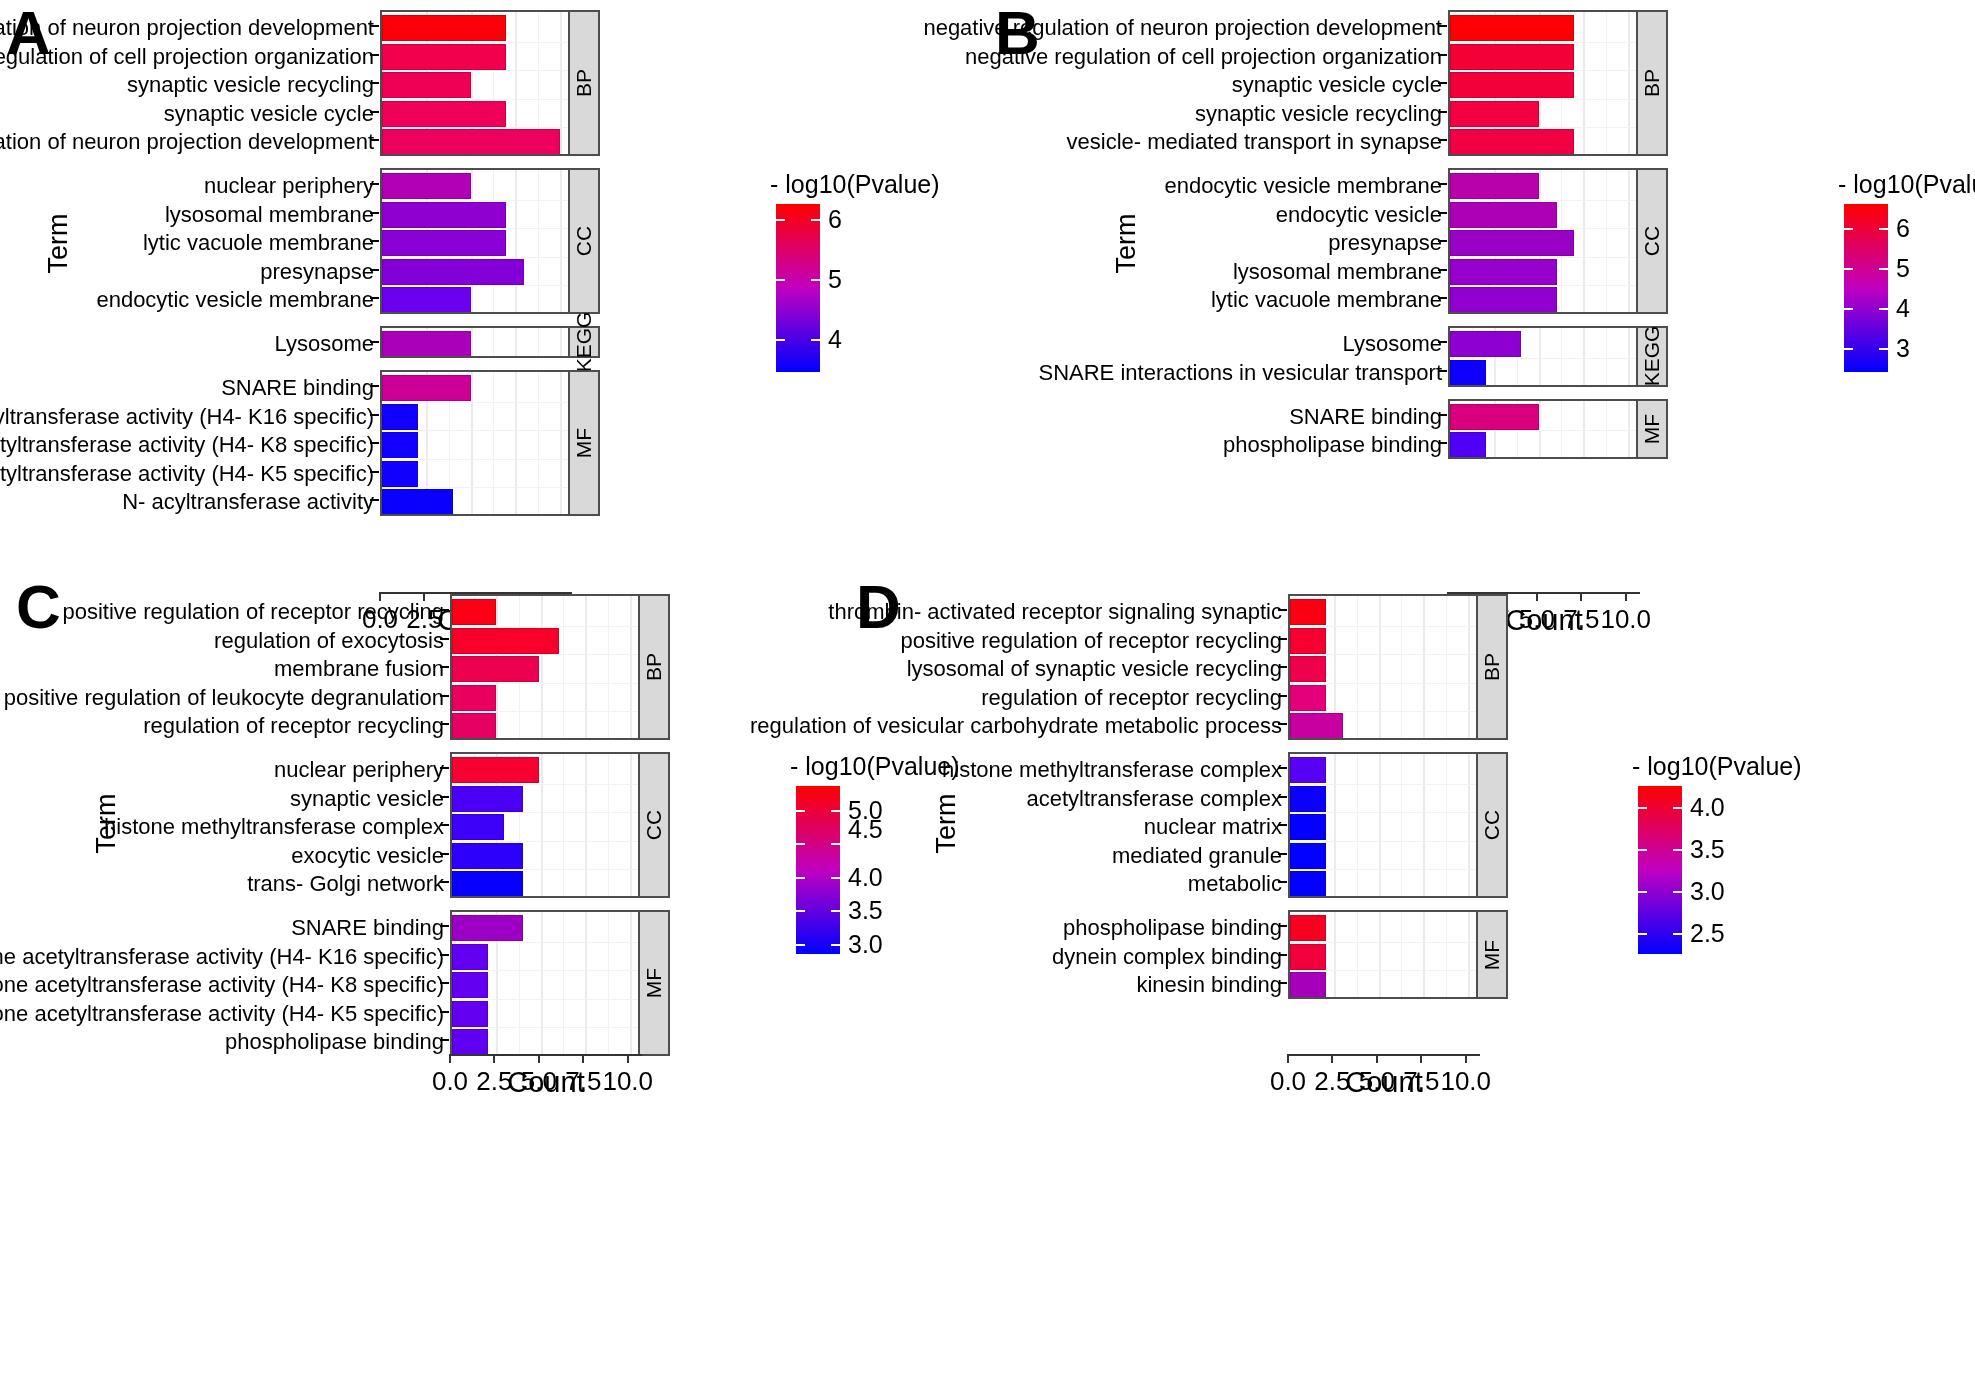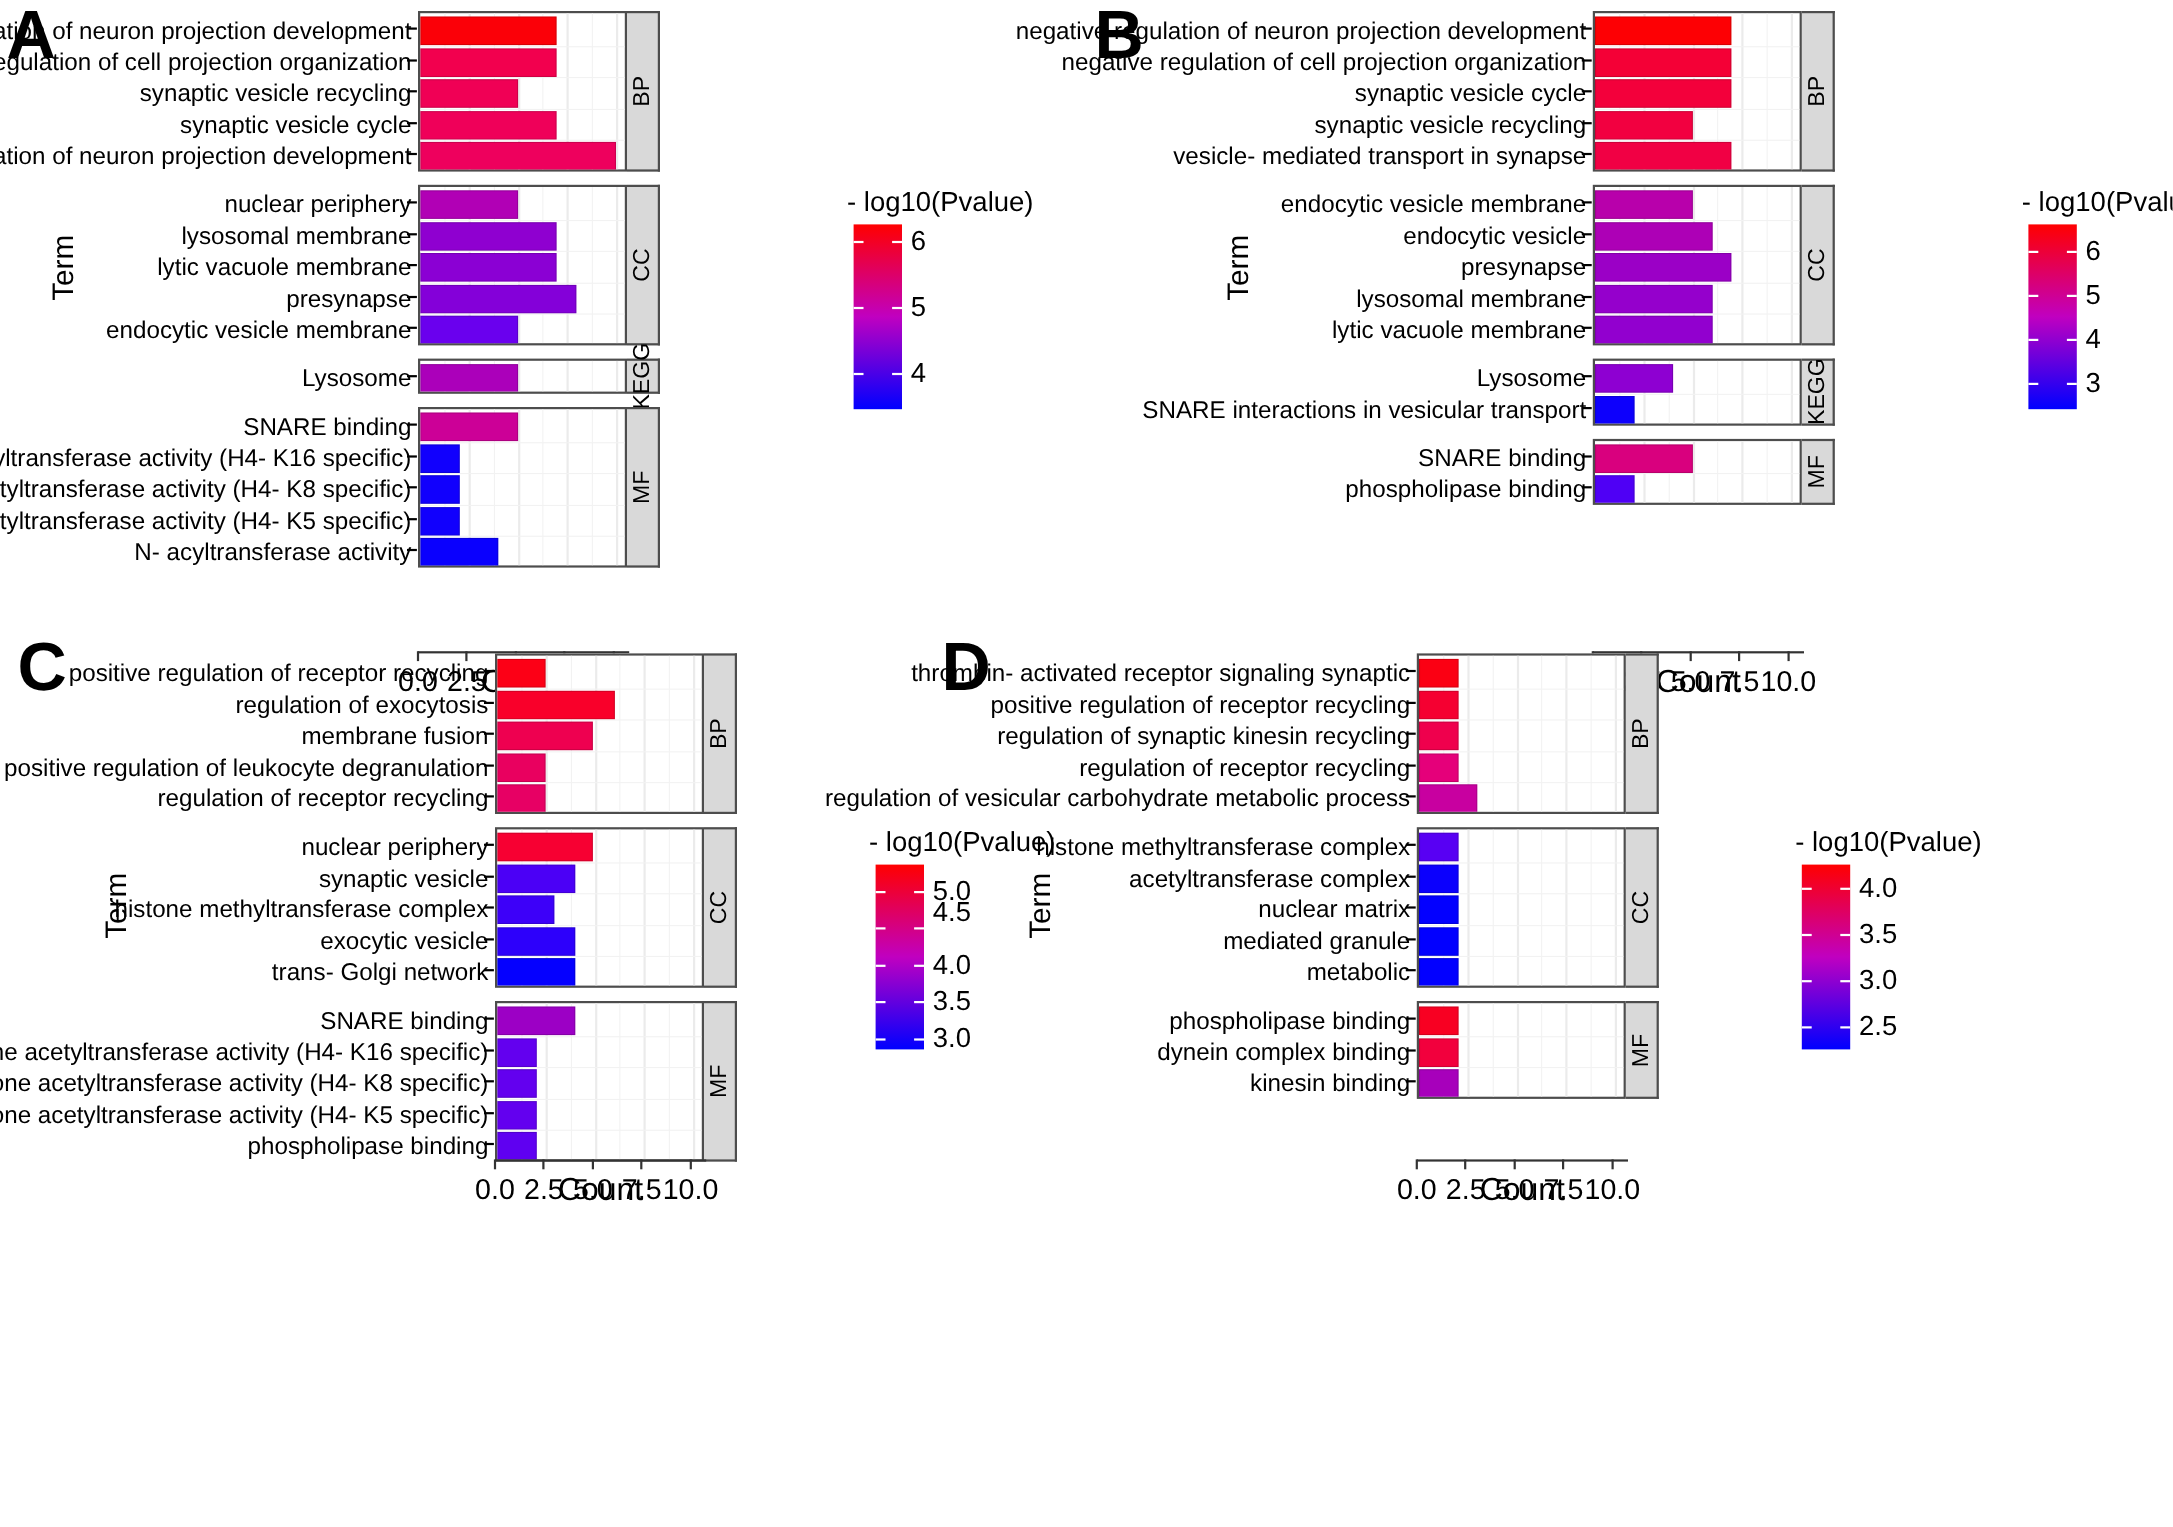--- a/index.html
+++ b/index.html
@@ -480,21 +480,21 @@
       <div class="legend-tick right" style="left:41px;top:191.92000000000002px;"></div>
       <div class="legend-val" style="left:58px;top:177.92000000000002px;">3.0</div>
     </div>
     <div class="panel-letter" style="left:856px;top:576px;">D</div>
     <div class="ylabel" style="left:896px;top:808px;width:100px;text-align:center;">Term</div>
     <div class="xlabel" style="left:1304px;top:1066px;width:160px;">Count</div>
     <div class="term-label" style="left:462px;top:601px;width:820px;">thrombin- activated receptor signaling synaptic</div>
     <div class="term-dash" style="left:1278px;top:609px;"></div>
     <div class="term-label" style="left:462px;top:629.5px;width:820px;">positive regulation of receptor recycling</div>
     <div class="term-dash" style="left:1278px;top:637.5px;"></div>
-    <div class="term-label" style="left:462px;top:658px;width:820px;">regulation of synaptic kinesin recycling</div>
+    <div class="term-label" style="left:462px;top:658px;width:820px;">lysosomal of synaptic vesicle recycling</div>
     <div class="term-dash" style="left:1278px;top:666px;"></div>
     <div class="term-label" style="left:462px;top:686.5px;width:820px;">regulation of receptor recycling</div>
     <div class="term-dash" style="left:1278px;top:694.5px;"></div>
     <div class="term-label" style="left:462px;top:715px;width:820px;">regulation of vesicular carbohydrate metabolic process</div>
     <div class="term-dash" style="left:1278px;top:723px;"></div>
     <div class="facet" style="left:1288px;top:594px;width:220px;height:146px;">
       <div class="facet-panel">
         <div class="grid-v" style="left:44.44444444444444px;"></div>
         <div class="grid-v" style="left:88.88888888888889px;"></div>
         <div class="grid-v" style="left:133.33333333333331px;"></div>

